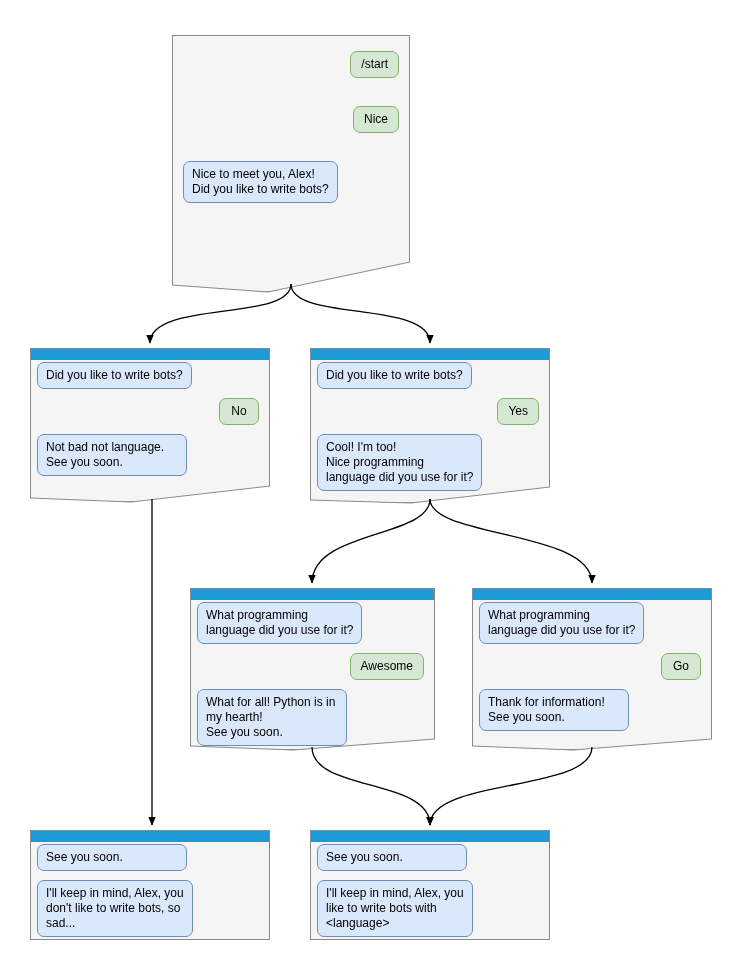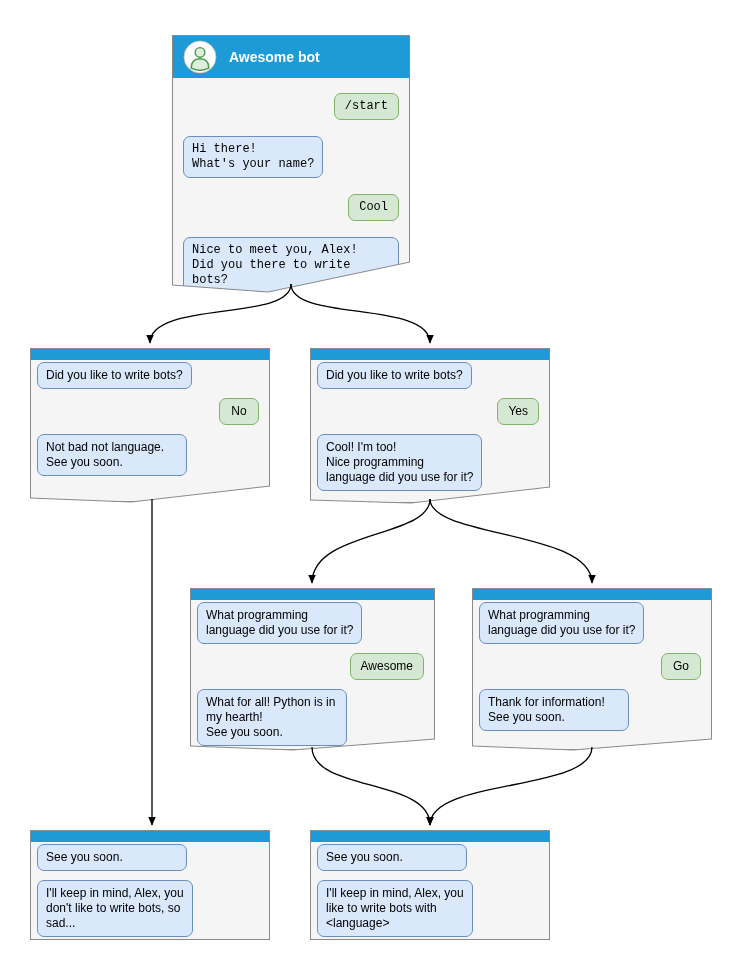--- a/index.html
+++ b/index.html
@@ -5,21 +5,21 @@
   html,body{margin:0;padding:0;}
   body{background:#ffffff;font-family:"Liberation Sans",sans-serif;}
   .canvas{position:relative;width:743px;height:971px;background:#ffffff;overflow:hidden;}
   .window{position:absolute;box-sizing:border-box;background:#f5f5f5;border:1px solid #8a8a8a;z-index:1;}
   .titlebar{display:flex;align-items:center;background:#1e9bd7;}
   .main .titlebar{height:42px;padding-left:10px;}
   .small .titlebar{height:11px;}
   .title{color:#ffffff;font-weight:bold;font-size:14px;margin-left:12px;}
   .avatar{width:34px;height:34px;flex:0 0 34px;display:block;}
   .body{display:flex;flex-direction:column;}
-  .main .body{padding:15px 10px;gap:16px;font-family:Liberation Mono, monospace;}
+  .main .body{padding:15px 10px;gap:28px;}
   .small .body{padding:2px 6px;gap:9px;}
   .bubble{font-size:12px;line-height:1.25;white-space:pre-line;border-radius:7px;width:fit-content;box-sizing:border-box;color:#000;}
   .bot{background:#dae8fc;border:1px solid #6c8ebf;align-self:flex-start;padding:5px 8px;}
   .user{background:#d5e8d4;border:1px solid #82b366;align-self:flex-end;padding:5px 10px;min-width:40px;text-align:center;}
   .small .bot{min-width:150px;}
   .small .user{margin-right:4px;}
   
   .w-main{left:172px;top:35px;width:238px;height:257px;clip-path:polygon(0 0,100% 0,100% 227px,96px 100%,0 250px);}
   .w-no{left:30px;top:348px;width:240px;height:154px;clip-path:polygon(0 0,100% 0,100% 138px,101px 100%,0 150px);}
   .w-yes{left:310px;top:348px;width:240px;height:155px;clip-path:polygon(0 0,100% 0,100% 139px,101px 100%,0 152px);}
@@ -28,37 +28,25 @@
   .w-end-no{left:30px;top:830px;width:240px;height:110px;}
   .w-end-yes{left:310px;top:830px;width:240px;height:110px;}
   .overlay{position:absolute;left:0;top:0;width:743px;height:971px;z-index:5;pointer-events:none;}
 </style>
 </head>
 <body>
 
 <div class="canvas">
 
   <div class="window main w-main">
-    <div class="titlebar">
-      <span class="avatar">
-        <svg viewBox="0 0 24 24" width="34" height="34">
-          <circle cx="12" cy="12" r="11.3" fill="#ffffff" stroke="#c2c2c2" stroke-width="0.6"></circle>
-          <circle cx="12" cy="8.8" r="3.4" fill="#ddeedd" stroke="#4e9a4e" stroke-width="1"></circle>
-          <path d="M5.8,19.8 c0,-4.8 2.9,-6.6 6.2,-6.6 c3.3,0 6.2,1.8 6.2,6.6 c-4,2 -8.4,2 -12.4,0 z" fill="#ddeedd" stroke="#4e9a4e" stroke-width="1"></path>
-        </svg>
-      </span>
-      <span class="title">Awesome bot</span>
-    </div>
     <div class="body">
       <div class="bubble user">/start</div>
-      <div class="bubble bot">Hi there!
-What's your name?</div>
-      <div class="bubble user">Cool</div>
+      <div class="bubble user">Nice</div>
       <div class="bubble bot">Nice to meet you, Alex!
-Did you there to write bots?</div>
+Did you like to write bots?</div>
     </div>
   </div>
 
   <div class="window small w-no">
     <div class="titlebar"></div>
     <div class="body">
       <div class="bubble bot">Did you like to write bots?</div>
       <div class="bubble user">No</div>
       <div class="bubble bot">Not bad not language.
 See you soon.</div>

